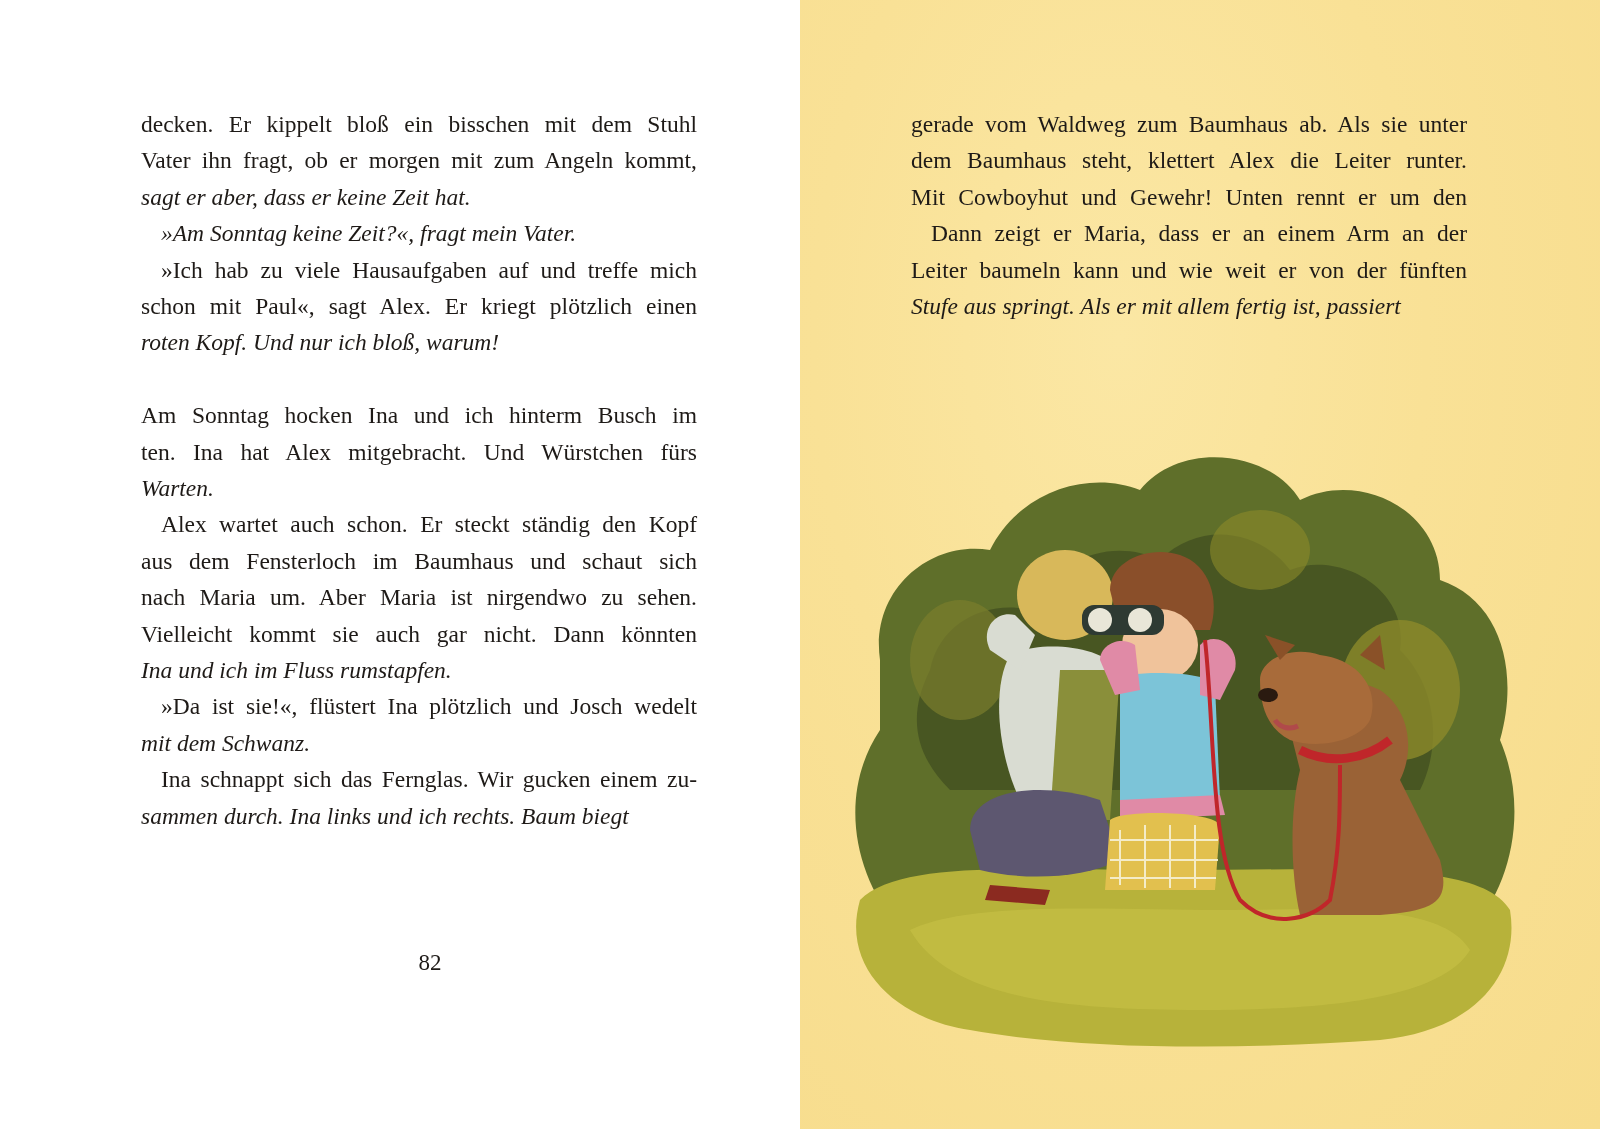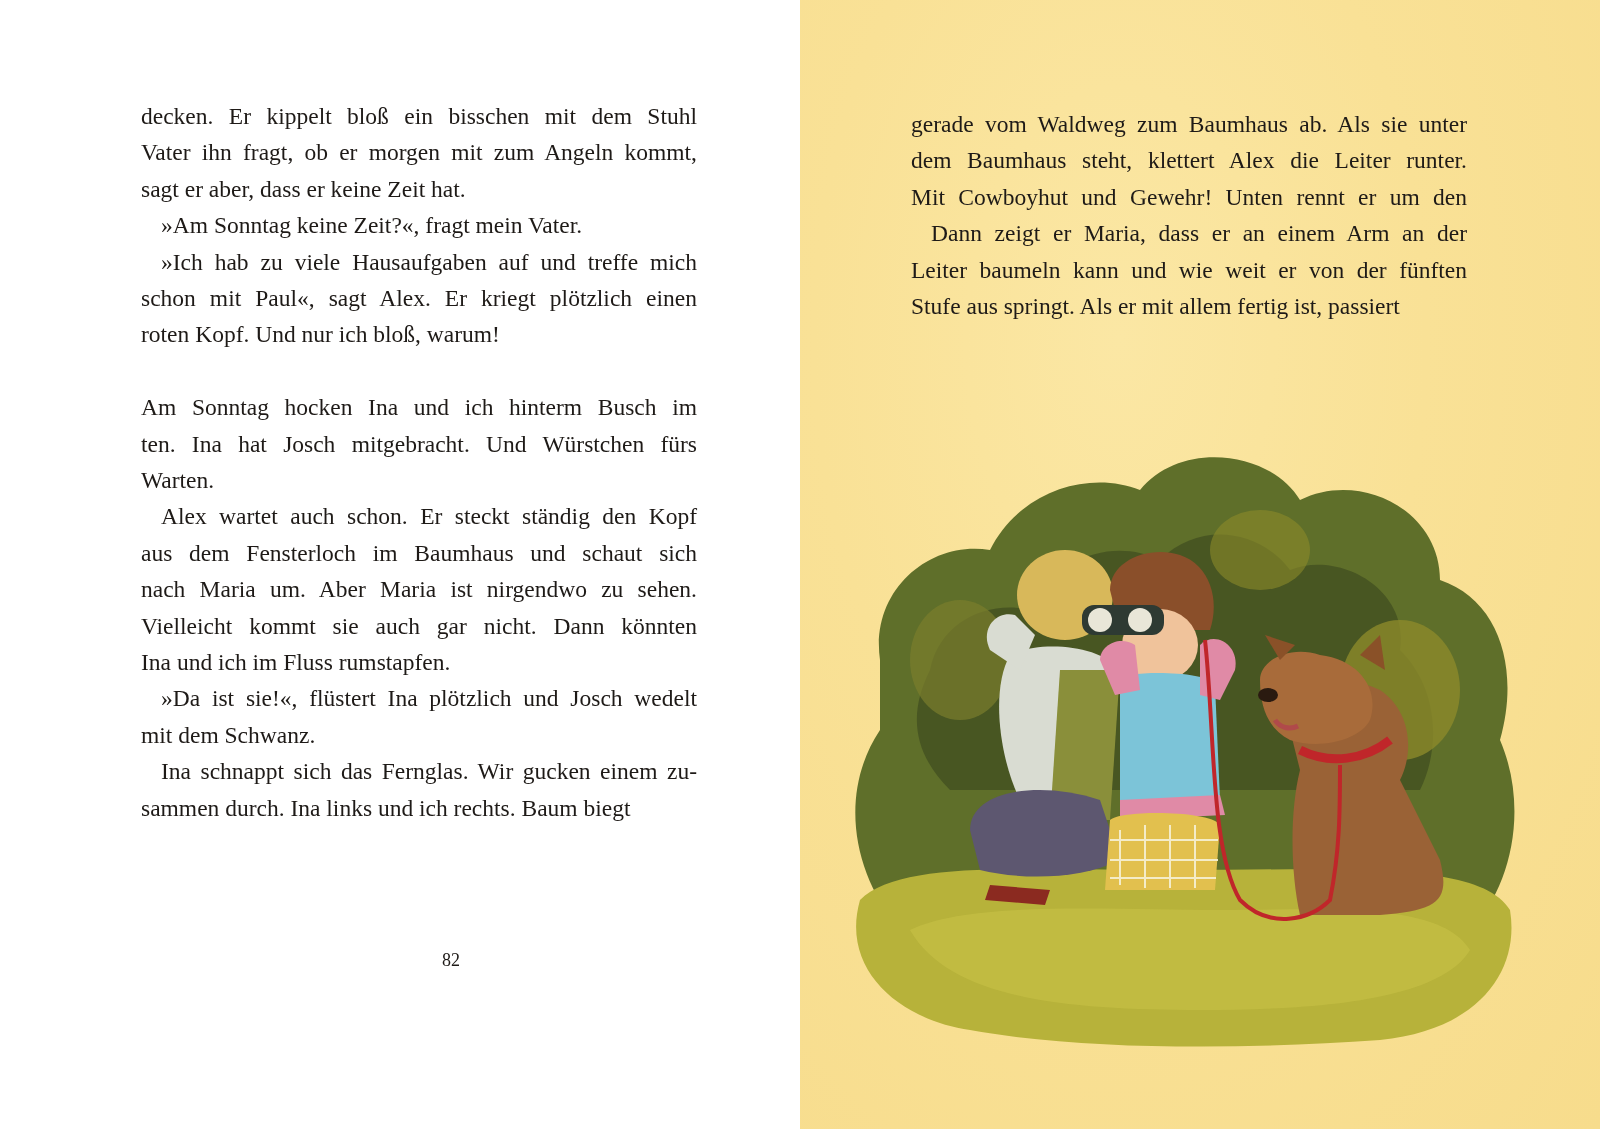--- a/index.html
+++ b/index.html
@@ -17,29 +17,29 @@
       position: absolute; left: 800px; top: 0; width: 800px; height: 1129px;
       background: radial-gradient(ellipse at 40% 30%, #fbe7a4 0%, #f9e196 45%, #f7dc8c 100%);
     }
     .text-block {
       position: absolute;
       font-size: 23.5px;
       line-height: 36.4px;
       text-align: justify;
       text-align-last: auto;
     }
-    .left-text { left: 141px; top: 98px; width: 556px; }
+    .left-text { left: 141px; top: 106px; width: 556px; }
     .right-text { left: 904px; top: 106px; width: 556px; margin-left: 7px; }
     .line { display: block; text-align: justify; text-align-last: justify; white-space: nowrap; }
-    .line.last { text-align-last: left; }
+    .line.last { text-align-last: left; font-style: italic; }
     .line.indent { text-indent: 20px; }
     .gap { display: block; height: 36.4px; }
     .page-number {
-      position: absolute; left: 400px; top: 950px; width: 60px; text-align: right;
-      font-size: 18px;
+      position: absolute; left: 400px; top: 950px; width: 60px; text-align: center;
+      font-size: 23px;
     }
     .illustration {
       position: absolute; left: 820px; top: 430px; width: 720px; height: 620px;
     }
     .illustration svg { width: 100%; height: 100%; }
   </style>
 </head>
 <body>
 
 <div class="page-left"></div>
@@ -48,21 +48,21 @@
 <div class="text-block left-text" id="left-text">
     <span class="line">decken. Er kippelt bloß ein bisschen mit dem Stuhl</span>
     <span class="line">Vater ihn fragt, ob er morgen mit zum Angeln kommt,</span>
     <span class="line last">sagt er aber, dass er keine Zeit hat.</span>
     <span class="line indent last">»Am Sonntag keine Zeit?«, fragt mein Vater.</span>
     <span class="line indent">»Ich hab zu viele Hausaufgaben auf und treffe mich</span>
     <span class="line">schon mit Paul«, sagt Alex. Er kriegt plötzlich einen</span>
     <span class="line last">roten Kopf. Und nur ich bloß, warum!</span>
     <span class="gap"></span>
     <span class="line">Am Sonntag hocken Ina und ich hinterm Busch im</span>
-    <span class="line">ten. Ina hat Josch mitgebracht. Und Würstchen fürs</span>
+    <span class="line">ten. Ina hat Alex mitgebracht. Und Würstchen fürs</span>
     <span class="line last">Warten.</span>
     <span class="line indent">Alex wartet auch schon. Er steckt ständig den Kopf</span>
     <span class="line">aus dem Fensterloch im Baumhaus und schaut sich</span>
     <span class="line">nach Maria um. Aber Maria ist nirgendwo zu sehen.</span>
     <span class="line">Vielleicht kommt sie auch gar nicht. Dann könnten</span>
     <span class="line last">Ina und ich im Fluss rumstapfen.</span>
     <span class="line indent">»Da ist sie!«, flüstert Ina plötzlich und Josch wedelt</span>
     <span class="line last">mit dem Schwanz.</span>
     <span class="line indent">Ina schnappt sich das Fernglas. Wir gucken einem zu-</span>
     <span class="line last">sammen durch. Ina links und ich rechts. Baum biegt</span>

